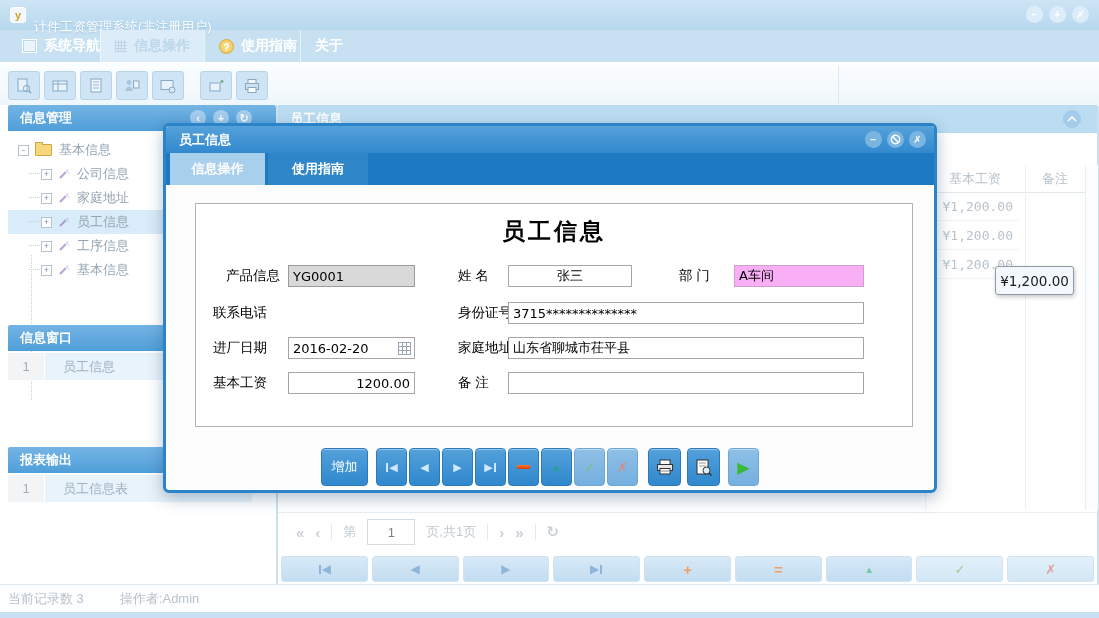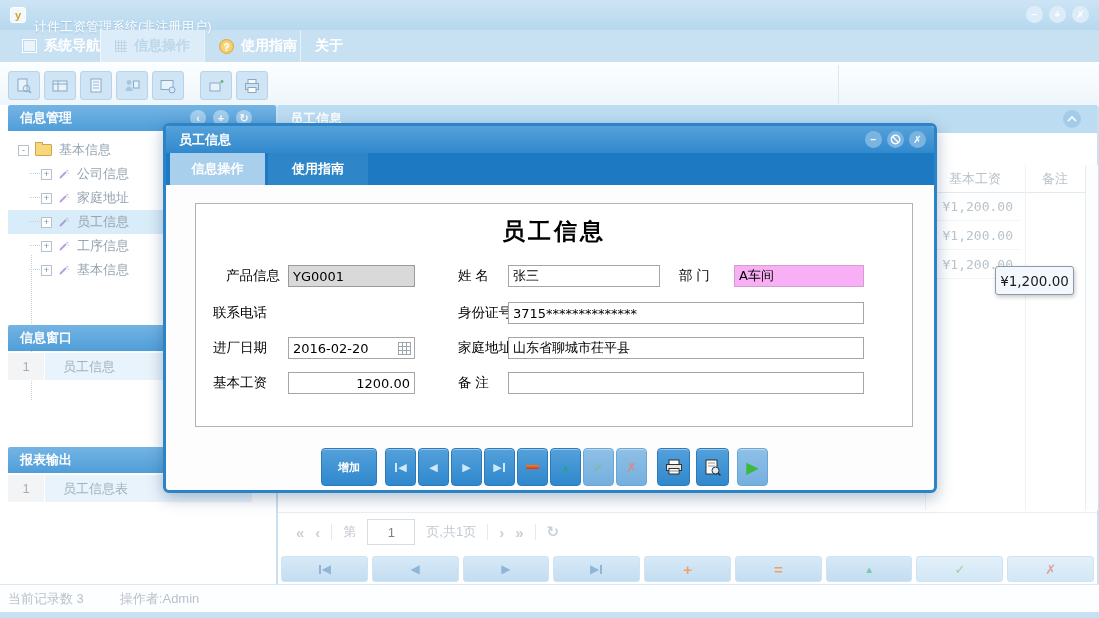--- a/index.html
+++ b/index.html
@@ -108,21 +108,21 @@
   .date-wrap{position:absolute;left:92px;top:133px;width:127px;height:22px;border:1px solid #a6a6a6;background:#fff;
              box-sizing:border-box;display:flex;align-items:center}
   .date-wrap input{border:none;outline:none;flex:1;min-width:0;font-size:13px;padding:0 4px;background:transparent;
                    font-family:"DejaVu Sans","Liberation Sans",sans-serif;color:#000}
   .cal-icon{width:13px;height:13px;margin-right:3px;background:
      repeating-linear-gradient(0deg,#9aa7b1 0 1px,transparent 1px 4px),
      repeating-linear-gradient(90deg,#9aa7b1 0 1px,transparent 1px 4px);flex:0 0 auto}
   .dlg-buttons{position:absolute;left:155px;top:322px;display:flex;align-items:center}
   .bbtn{height:38px;border:1px solid #2a7abc;border-radius:4px;background:linear-gradient(#54a0da,#2f88cd);
         box-shadow:inset 0 1px 0 rgba(255,255,255,.4);display:flex;align-items:center;justify-content:center;color:#fff;box-sizing:border-box}
-  .bbtn.add{width:56px;font-weight:bold;font-size:11px;margin-right:5px}
+  .bbtn.add{width:47px;font-weight:normal;font-size:13px;margin-right:5px}
   .bbtn.nav{width:31px;margin-right:2px;color:#cfe9fb;font-size:11px}
   .bbtn.lite{background:linear-gradient(#8fc0e6,#74afdf);border-color:#6ba6d4}
   .minus-bar{width:13px;height:4px;background:linear-gradient(#ff7a30,#d53c00);border-radius:1px}
   .dg-edit{color:#23a38c;font-size:10px}
   .dg-ok{color:#7ec07e;font-size:14px;font-weight:bold}
   .dg-x{color:#d98984;font-size:13px;font-weight:bold}
   .dg-play{color:#3cb93c;font-size:16px}
 </style>
 </head>
 <body>
@@ -386,21 +386,21 @@
       <div class="dlg-tab inactive">使用指南</div>
     </div>
 
     <div class="form-panel">
       <div class="form-heading">员工信息</div>
 
       <span class="f-label" style="left:30px;top:61px">产品信息</span>
       <input class="f-input ro" style="left: 92px; top: 61px; width: 127px;" readonly="" value="YG0001">
 
       <span class="f-label" style="left:262px;top:61px">姓 名</span>
-      <input class="f-input" style="left: 312px; top: 61px; width: 152px;" value="张三">
+      <input class="f-input" style="left: 312px; top: 61px; width: 124px; text-align: center;" value="张三">
 
       <span class="f-label" style="left:483px;top:61px">部 门</span>
       <input class="f-input pink" style="left: 538px; top: 61px; width: 130px;" value="A车间">
 
       <span class="f-label" style="left:17px;top:98px">联系电话</span>
 
       <span class="f-label" style="left:262px;top:98px">身份证号</span>
       <input class="f-input" style="left: 312px; top: 98px; width: 356px;" value="3715**************">
 
       <span class="f-label" style="left:17px;top:133px">进厂日期</span>

